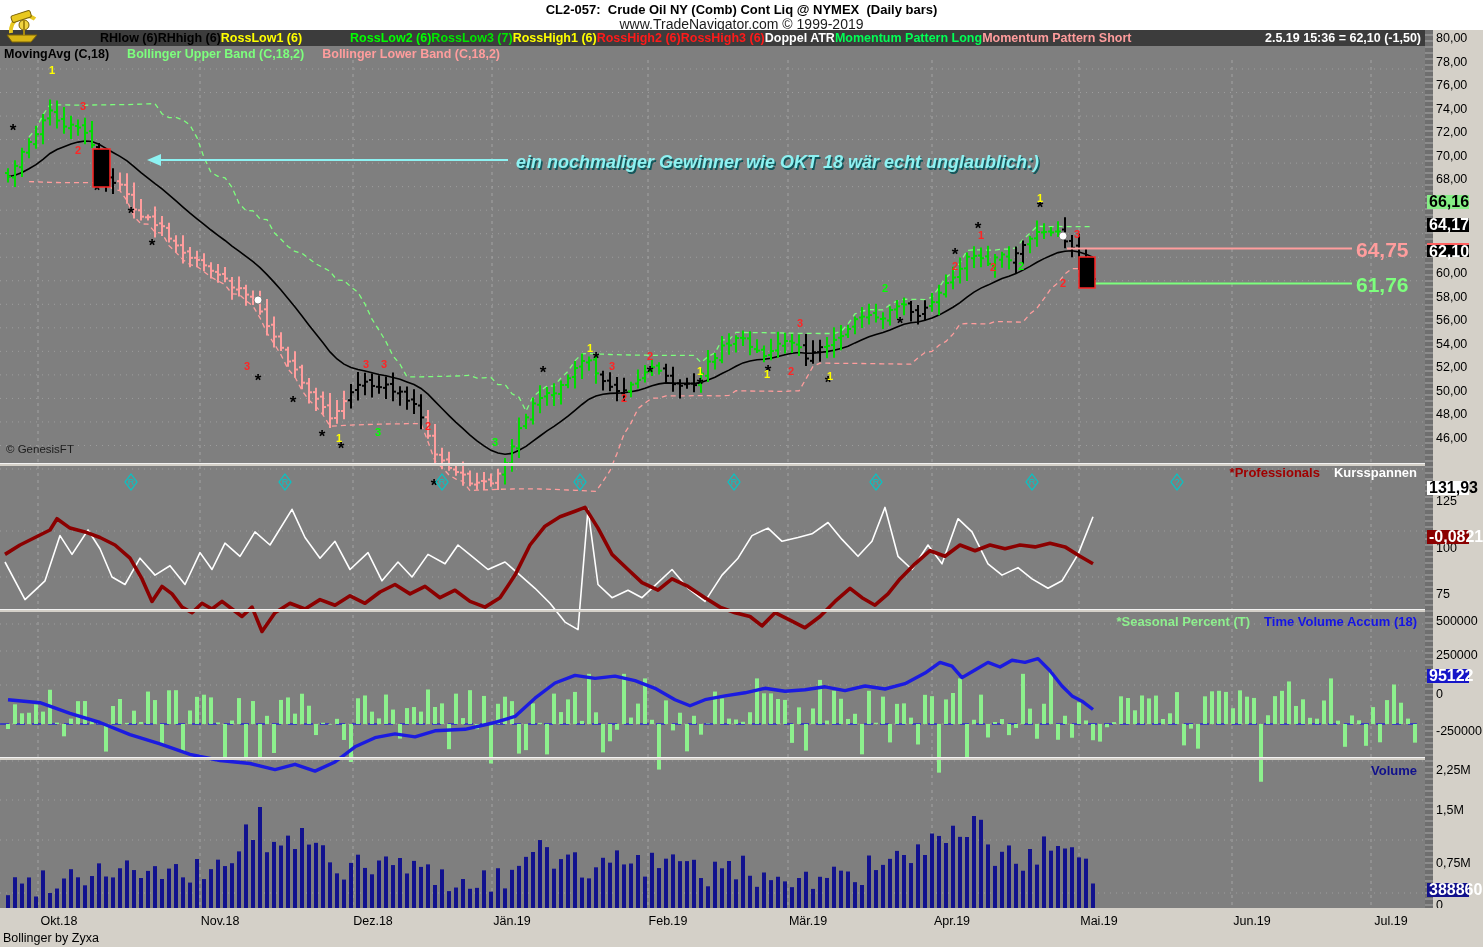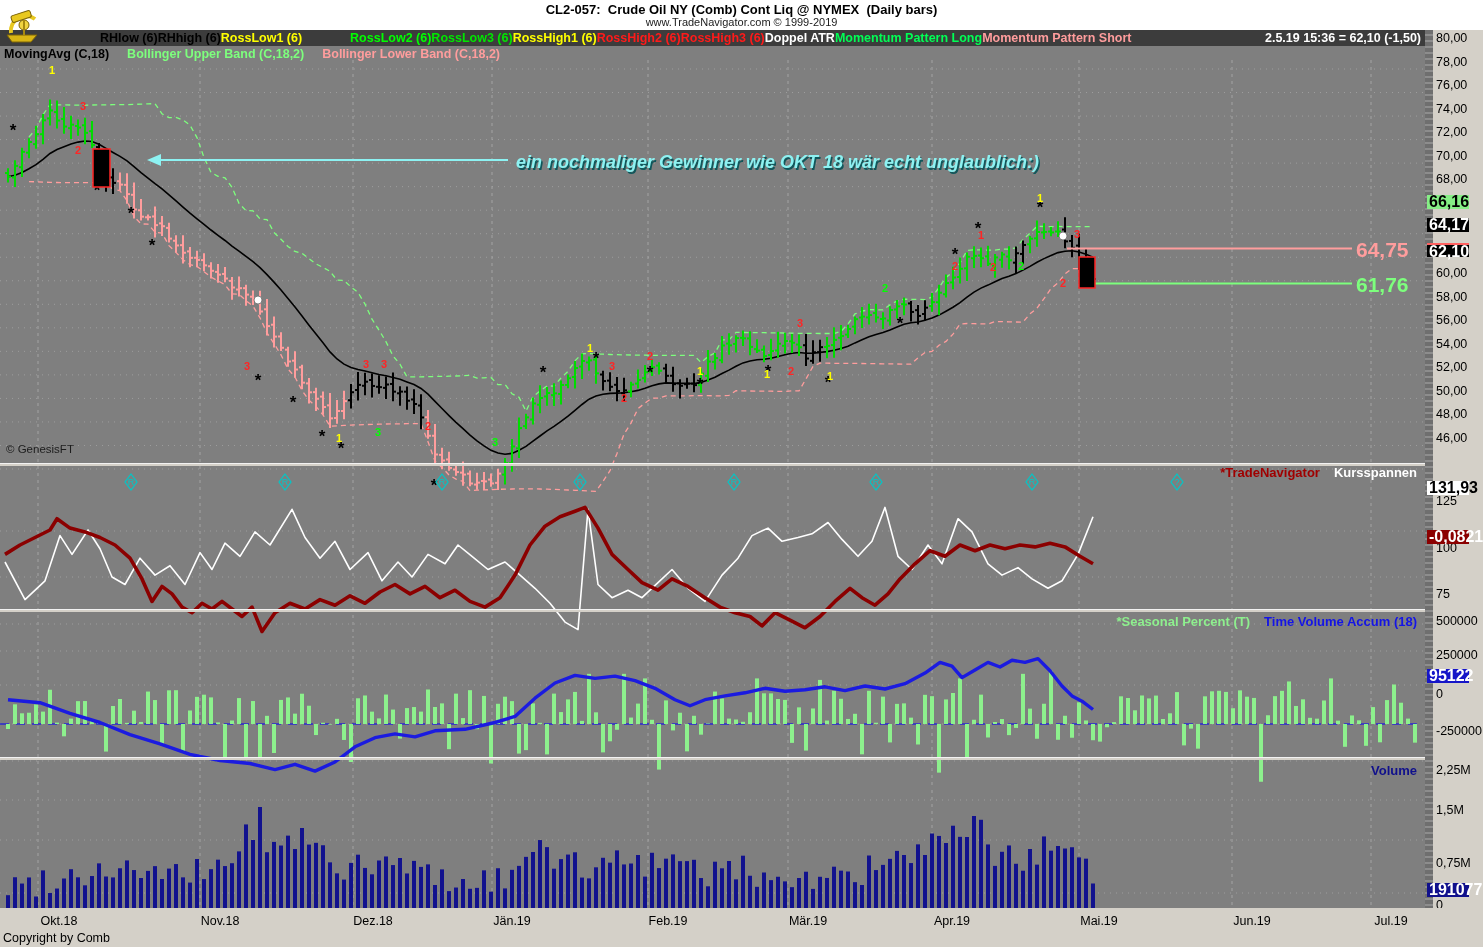--- a/index.html
+++ b/index.html
@@ -3,21 +3,21 @@
 <meta charset="utf-8">
 <style>
   * { margin:0; padding:0; box-sizing:border-box; }
   html,body { width:1483px; height:947px; overflow:hidden; background:#d4d0c8;
     font-family:"Liberation Sans", sans-serif; }
   #stage { position:absolute; left:0; top:0; width:1483px; height:947px; background:#d4d0c8; }
   #header { position:absolute; left:0; top:0; width:1483px; height:30px; background:#ffffff; }
   #title { position:absolute; left:0; top:2px; width:1483px; text-align:center;
     font-size:13px; font-weight:bold; color:#000; white-space:pre; }
   #subtitle { position:absolute; left:0; top:16px; width:1483px; text-align:center;
-    font-size:11px; color:#1a1a1a; }
+    font-size:14px; color:#1a1a1a; }
   #logo { position:absolute; left:3px; top:5px; width:40px; height:40px; z-index:30; }
   #chart-wrap { position:absolute; left:0; top:30px; width:1425px; height:878px; background:#7f7f7f; }
   .panel-svg { position:absolute; left:0; }
   #svg-main { top:30px; height:433px; }
   #svg-p2 { top:466px; height:143px; }
   #svg-p3 { top:612px; height:145px; }
   #svg-p4 { top:760px; height:148px; }
   .sep { position:absolute; left:0; width:1425px; background:#d4d0c8; border-top:1px solid #f2f2f2; }
   #legend-row-1 { position:absolute; left:0; top:30px; width:1425px; height:16px;
     background:#3c3c3c; display:flex; align-items:center; padding-left:100px; 
@@ -1045,37 +1045,37 @@
     <div class="sep" style="top:433px;height:3px;"></div>
     <div class="sep" style="top:579px;height:3px;"></div>
     <div class="sep" style="top:727px;height:3px;"></div>
   </div>
 
   <div id="legend-row-1">
       <span style="color: rgb(0, 0, 0);">RHlow (6)</span>
       <span style="color: rgb(0, 0, 0);">RHhigh (6)</span>
       <span style="color: rgb(255, 255, 0);">RossLow1 (6)</span>
       <span style="color: rgb(0, 255, 0); padding-left: 48px;">RossLow2 (6)</span>
-      <span style="color: rgb(0, 230, 0);">RossLow3 (6)</span>
+      <span style="color: rgb(0, 230, 0);">RossLow3 (7)</span>
       <span style="color: rgb(255, 255, 0);">RossHigh1 (6)</span>
       <span style="color: rgb(255, 26, 26);">RossHigh2 (6)</span>
       <span style="color: rgb(255, 26, 26);">RossHigh3 (6)</span>
       <span style="color: rgb(255, 255, 255);">Doppel ATR</span>
       <span style="color: rgb(0, 255, 85);">Momentum Pattern Long</span>
       <span style="color: rgb(255, 157, 157);">Momentum Pattern Short</span>
     </div>
   <div id="legend-ts">2.5.19 15:36 = 62,10 (-1,50)</div>
   <div id="legend-row-2">
       <span style="color: rgb(0, 0, 0);">MovingAvg (C,18)</span>
       <span style="color: rgb(125, 255, 125);">Bollinger Upper Band (C,18,2)</span>
       <span style="color: rgb(255, 157, 157);">Bollinger Lower Band (C,18,2)</span>
     </div>
 
   <div class="pane-label-row" style="right:66px; top:465px;">
-    <span id="lbl-prof" style="color: rgb(160, 0, 0);">*TradeNavigator</span>
+    <span id="lbl-prof" style="color: rgb(160, 0, 0);">*Professionals</span>
     <span id="lbl-kurs" style="color: rgb(255, 255, 255);">Kursspannen</span>
   </div>
   <div class="pane-label-row" style="right:66px; top:614px;">
     <span id="lbl-seas" style="color: rgb(142, 240, 142);">*Seasonal Percent (T)</span>
     <span id="lbl-tva" style="color: rgb(20, 20, 230);">Time Volume Accum (18)</span>
   </div>
   <div class="pane-label-row" style="right:66px; top:763px;">
     <span id="lbl-vol" style="color: rgb(16, 16, 140);">Volume</span>
   </div>
 
@@ -1111,25 +1111,25 @@
       <div class="badge" style="top: 500px; background: rgb(139, 0, 0); color: rgb(255, 255, 255);">-0,0821</div>
       <div class="ax-label" style="top: 584px;">500000</div>
       <div class="ax-label" style="top: 618px;">250000</div>
       <div class="ax-label" style="top: 657px;">0</div>
       <div class="ax-label" style="top: 694px;">-250000</div>
       <div class="badge" style="top: 639px; background: rgb(21, 21, 200); color: rgb(255, 255, 255);">95122</div>
       <div class="ax-label" style="top: 733px;">2,25M</div>
       <div class="ax-label" style="top: 773px;">1,5M</div>
       <div class="ax-label" style="top: 826px;">0,75M</div>
       <div class="ax-label" style="top: 868px;">0</div>
-      <div class="badge" style="top: 853px; background: rgb(16, 16, 140); color: rgb(255, 255, 255);">191077</div>
+      <div class="badge" style="top: 853px; background: rgb(16, 16, 140); color: rgb(255, 255, 255);">388860</div>
     </div>
 
   <div id="bottom-axis">
-    <div id="copyright">Copyright by Comb</div>
+    <div id="copyright">Bollinger by Zyxa</div>
 
   <div class="month-label" style="left: 59px;">Okt.18</div>
       <div class="month-label" style="left: 220px;">Nov.18</div>
       <div class="month-label" style="left: 373px;">Dez.18</div>
       <div class="month-label" style="left: 512px;">Jän.19</div>
       <div class="month-label" style="left: 668px;">Feb.19</div>
       <div class="month-label" style="left: 808px;">Mär.19</div>
       <div class="month-label" style="left: 952px;">Apr.19</div>
       <div class="month-label" style="left: 1099px;">Mai.19</div>
       <div class="month-label" style="left: 1252px;">Jun.19</div>

